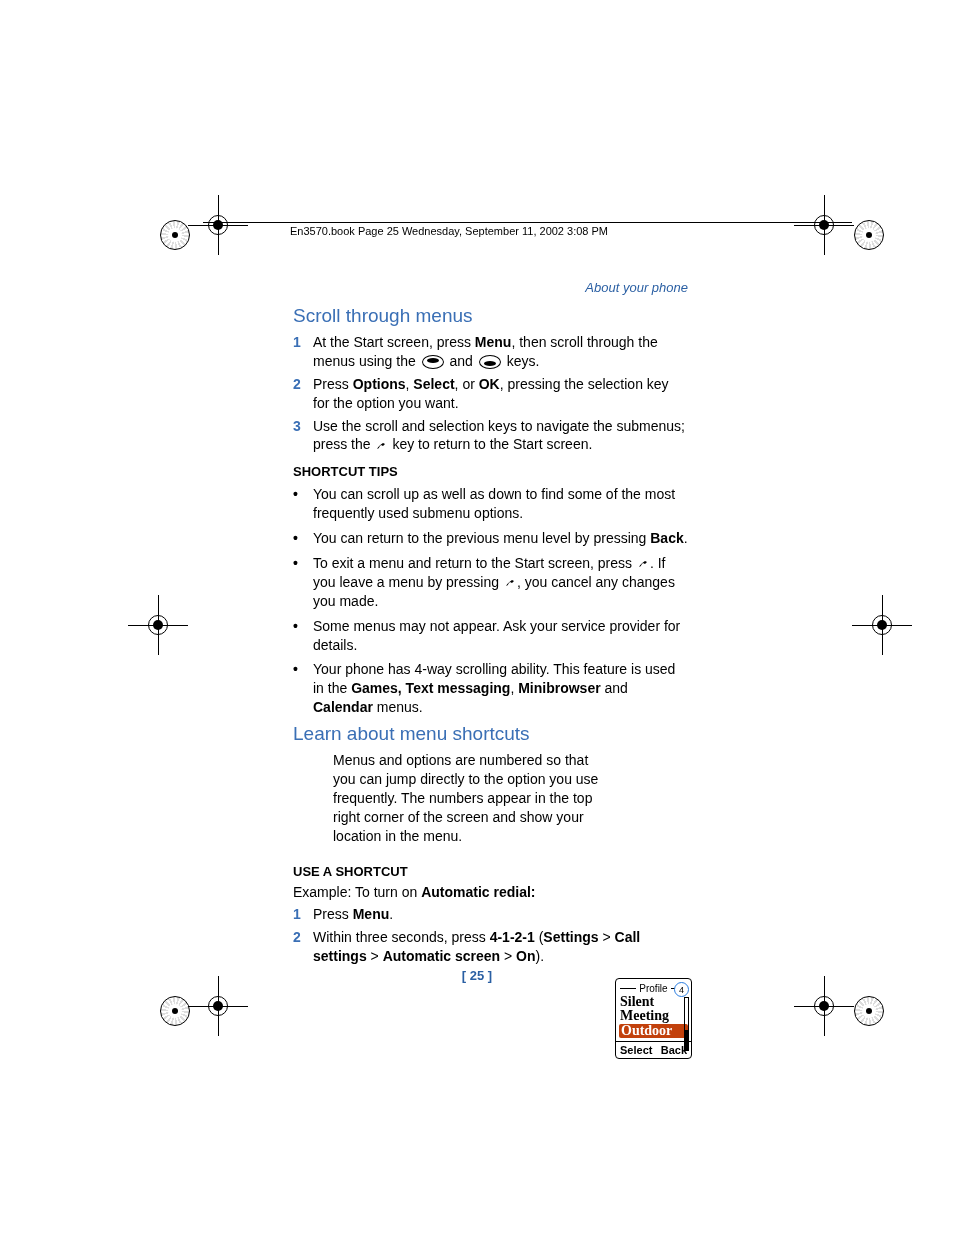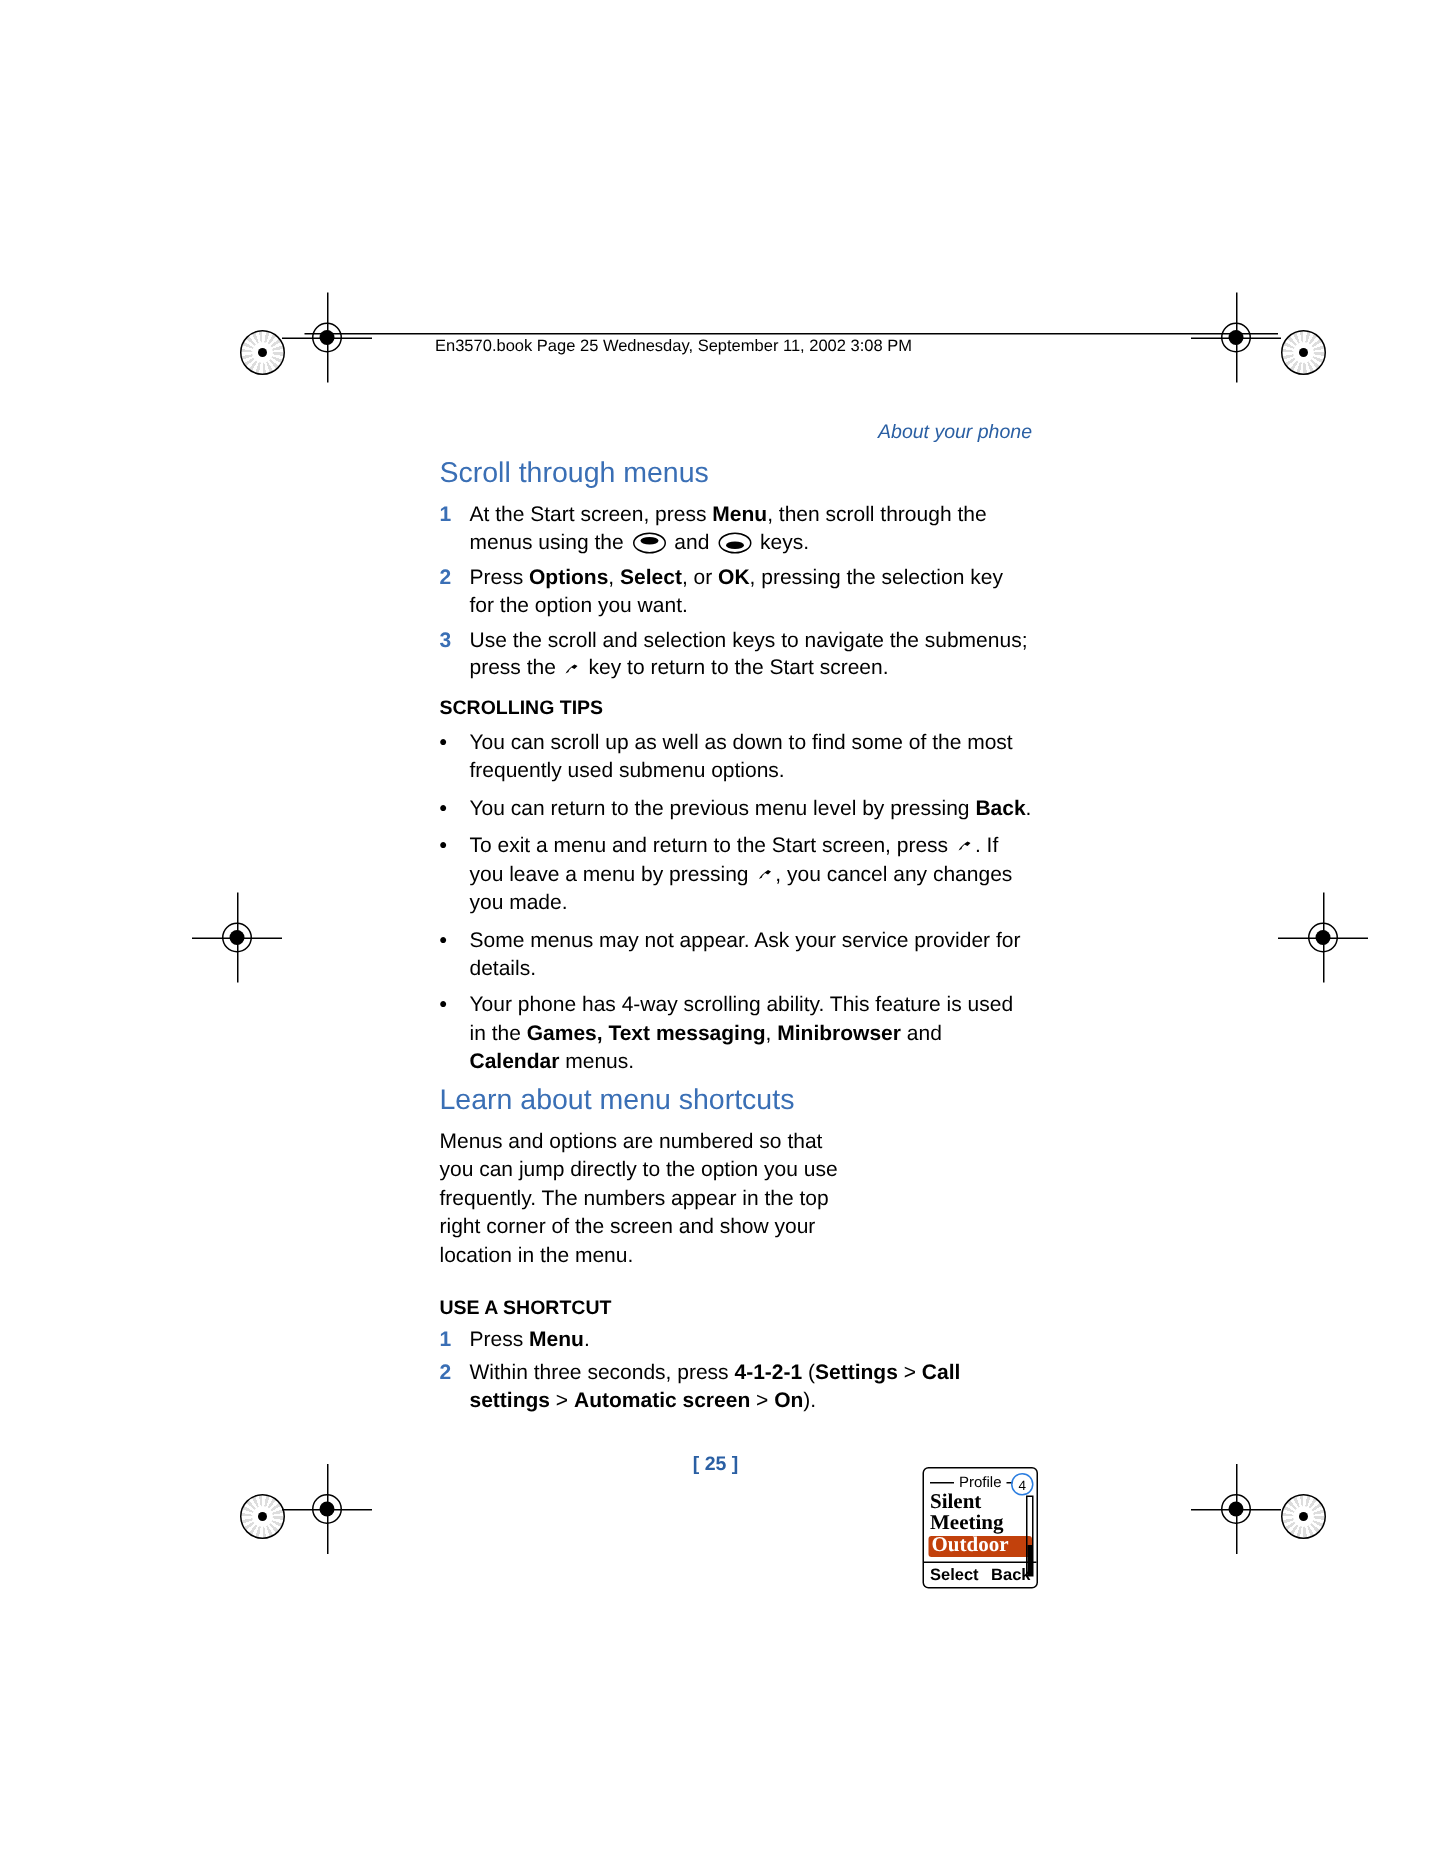--- a/index.html
+++ b/index.html
@@ -205,21 +205,21 @@
         <span class="step-body">
           <span>Use the scroll and selection keys to navigate the submenus; press the </span>
           <span class="phone-key-icon"><svg viewBox="0 0 14 14">
                 <path d="M3 10 C4 8 6 6 9 4 L11 5 L9 7 L7 6 C6 7 5 8 5 9 Z" fill="#000"></path>
               </svg></span>
           <span> key to return to the Start screen.</span>
         </span>
       </li>
     </ol>
 
-    <div class="subhead">SCROLLING TIPS</div>
+    <div class="subhead">SHORTCUT TIPS</div>
     <ul class="bullets">
       <li>
           <span class="bullet-dot">•</span>
           <span class="bullet-body">You can scroll up as well as down to find some of the most frequently used submenu options.</span>
         </li>
       <li>
           <span class="bullet-dot">•</span>
           <span class="bullet-body"><span>You can return to the previous menu level by pressing </span><b>Back</b><span>.</span></span>
         </li>
       <li>
@@ -234,23 +234,24 @@
           <span class="bullet-dot">•</span>
           <span class="bullet-body">Some menus may not appear. Ask your service provider for details.</span>
         </li>
       <li>
           <span class="bullet-dot">•</span>
           <span class="bullet-body"><span>Your phone has 4-way scrolling ability. This feature is used in the </span><b>Games, Text messaging</b><span>, </span><b>Minibrowser</b><span> and </span><b>Calendar</b><span> menus.</span></span>
         </li>
     </ul>
 
     <h2>Learn about menu shortcuts</h2>
-    <div class="para" style="width:270px;">Menus and options are numbered so that you can jump directly to the option you use frequently. The numbers appear in the top right corner of the screen and show your location in the menu.</div>
+    <div class="para" style="width:270px;margin-left:40px;">Menus and options are numbered so that you can jump directly to the option you use frequently. The numbers appear in the top right corner of the screen and show your location in the menu.</div>
 
     <div class="subhead" style="margin-top:18px;">USE A SHORTCUT</div>
+    <div class="para"><span>Example: To turn on </span><b>Automatic redial:</b></div>
 
     <ol class="steps">
       <li>
         <span class="step-num">1</span>
         <span class="step-body"><span>Press </span><b>Menu</b><span>.</span></span>
       </li>
       <li>
         <span class="step-num">2</span>
         <span class="step-body"><span>Within three seconds, press </span><b>4-1-2-1</b><span> (</span><b>Settings</b><span> &gt; </span><b>Call settings</b><span> &gt; </span><b>Automatic screen</b><span> &gt; </span><b>On</b><span>).</span></span>
       </li>

